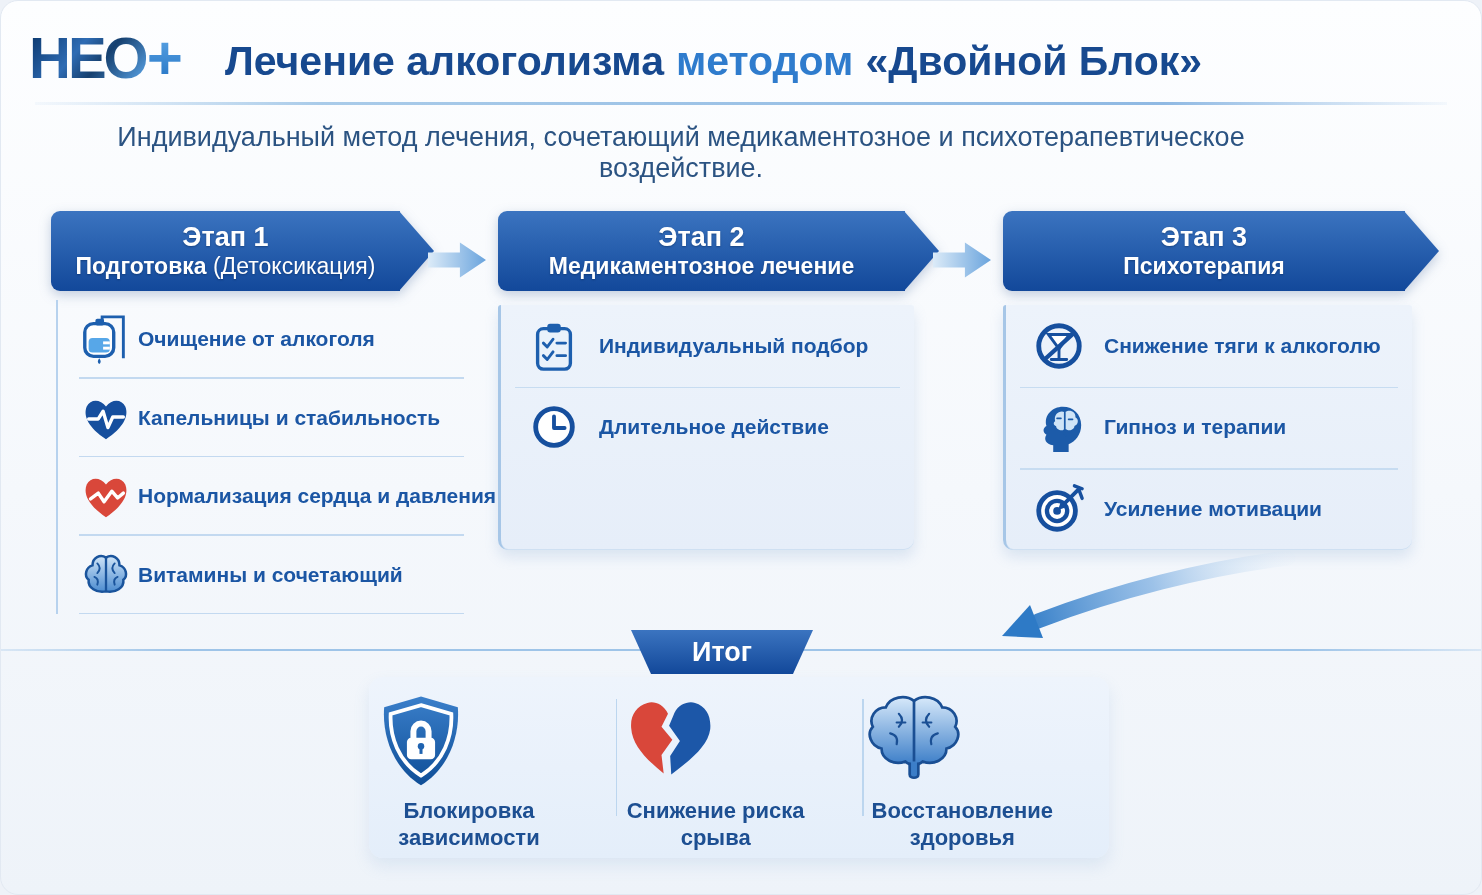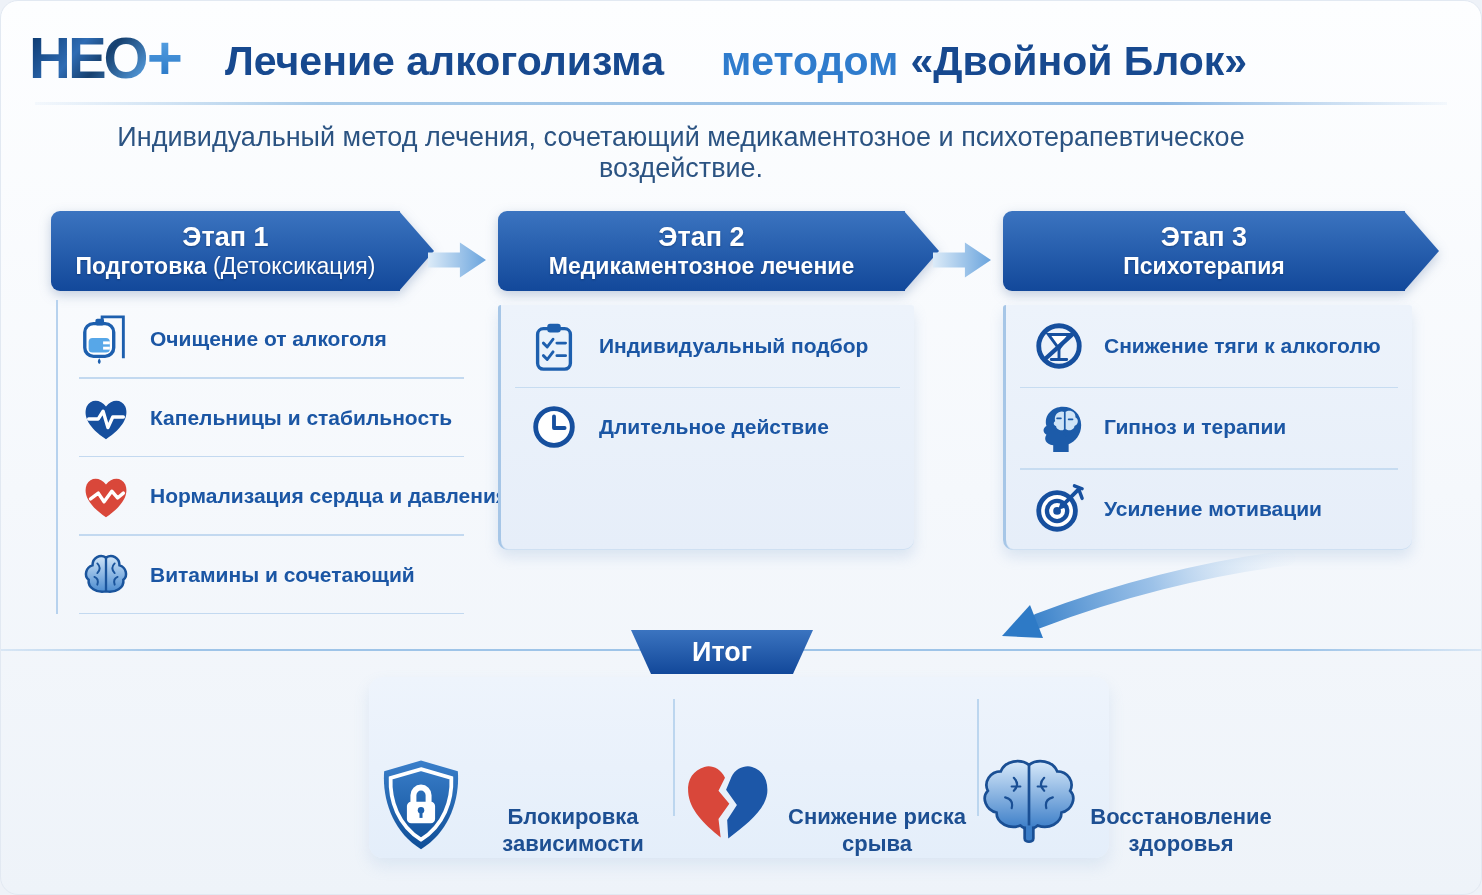--- a/index.html
+++ b/index.html
@@ -8,40 +8,40 @@
   
   .logo{position:absolute;left:28px;top:24px;height:66px;display:flex;align-items:center;}
   .logo-neo{font-size:58px;font-weight:900;letter-spacing:-3px;line-height:1;
             background:linear-gradient(130deg,#0d3a70 5%,#2f6cb4 40%,#16406f 60%,#57a0e2 95%);
             -webkit-background-clip:text;background-clip:text;color:transparent;}
   .logo-plus{font-size:62px;font-weight:900;line-height:1;margin-left:1px;
             background:linear-gradient(180deg,#63abe9,#1d6ec0);
             -webkit-background-clip:text;background-clip:text;color:transparent;}
   .title{position:absolute;left:224px;top:30px;height:60px;display:flex;align-items:center;gap:12px;
          font-size:41px;font-weight:bold;white-space:nowrap;}
-  .t-dark{color:#17498f;} .t-light{color:#2f7ccd;margin-left:45px;}
+  .t-dark{color:#17498f;} .t-light{color:#2f7ccd;}
   .hr-header{position:absolute;top:101px;left:34px;right:34px;height:2.5px;
          background:linear-gradient(90deg,rgba(150,190,230,.08),#a9cbe9 20%,#8fb9e3 80%,rgba(150,190,230,.08));}
   .subtitle{position:absolute;top:121px;left:60px;width:1240px;text-align:center;
          font-size:27px;font-weight:500;color:#2b5382;}
   
   .banner{position:absolute;top:210px;height:80px;filter:drop-shadow(0 4px 6px rgba(30,70,130,.25));}
   .banner-body{position:absolute;left:0;top:0;bottom:0;right:34px;border-radius:9px 0 0 9px;
          background:linear-gradient(180deg,#3b74c0,#12489a);
          display:flex;flex-direction:column;align-items:center;justify-content:center;color:#fff;}
   .banner-tip{position:absolute;right:0;top:0;}
   .banner-step{font-size:27px;font-weight:bold;line-height:1.15;text-shadow:0 1px 2px rgba(0,30,70,.4);}
   .banner-name{font-size:23px;line-height:1.15;text-shadow:0 1px 2px rgba(0,30,70,.4);white-space:nowrap;}
   .banner-name b{font-weight:bold;}
   .conn{position:absolute;top:237px;width:58px;height:44px;
         background:linear-gradient(90deg,#dcebf8,#6aa4dd);
         clip-path:polygon(0 33%,55% 33%,55% 10%,100% 50%,55% 90%,55% 67%,0 67%);}
   
   .list1{position:absolute;left:55px;top:299px;width:410px;border-left:2.5px solid #b7d2ee;}
-  .l1row{position:relative;height:78.5px;display:flex;align-items:center;gap:17px;padding-left:21px;box-sizing:border-box;}
+  .l1row{position:relative;height:78.5px;display:flex;align-items:center;gap:5px;padding-left:21px;box-sizing:border-box;}
   .l1row::after{content:'';position:absolute;left:21px;right:4px;bottom:0;height:1.5px;background:#c3d9f0;}
   
   .panel{position:absolute;top:304px;height:245px;box-sizing:border-box;
         background:linear-gradient(180deg,#edf3fb,#e6eef9);
         border-left:3px solid #a6c6e7;border-radius:3px 3px 10px 10px;
         box-shadow:0 7px 14px rgba(110,150,200,.20), inset 0 -1px 0 #cfe0f2;}
   .prow{position:relative;height:81.6px;display:flex;align-items:center;gap:18px;padding-left:26px;box-sizing:border-box;}
   .prow + .prow::before{content:'';position:absolute;left:14px;right:14px;top:0;height:1.5px;background:#c7dcf1;}
   .item-label{font-size:21px;font-weight:600;color:#1b56a4;white-space:nowrap;}
   .icn{flex:0 0 auto;}
@@ -50,21 +50,21 @@
         background:linear-gradient(90deg,rgba(140,185,228,.25),#9ec4e8 12%,#9ec4e8 88%,rgba(140,185,228,.25));}
   .itog{position:absolute;left:630px;top:629px;width:182px;height:44px;z-index:2;
         clip-path:polygon(0 0,100% 0,89% 100%,11% 100%);
         background:linear-gradient(180deg,#3b74c0,#12489a);
         display:flex;align-items:center;justify-content:center;
         color:#fff;font-size:27px;font-weight:bold;}
   .result-panel{position:absolute;left:368px;top:676px;width:740px;height:181px;border-radius:14px;
         background:linear-gradient(180deg,#eef4fc,#e4eefa);
         box-shadow:0 8px 16px rgba(120,160,210,.16);
         display:grid;grid-template-columns:1fr 1fr 1fr;}
-  .rcol{position:relative;display:flex;flex-direction:row;align-items:flex-end;padding-top:13px;box-sizing:border-box;}
+  .rcol{position:relative;display:flex;flex-direction:column;align-items:flex-start;padding-top:13px;box-sizing:border-box;}
   .rcol + .rcol::before{content:'';position:absolute;left:0;top:22px;bottom:42px;width:1.5px;background:#bcd6ef;}
   .rlabel{margin-top:4px;width:200px;text-align:center;font-size:22px;font-weight:600;color:#1d4f92;line-height:1.22;}
   .swoosh{position:absolute;left:975px;top:545px;}
   .defs-hidden{position:absolute;width:0;height:0;overflow:hidden;}
 </style>
 </head>
 <body>
 
 <div class="canvas">
 

